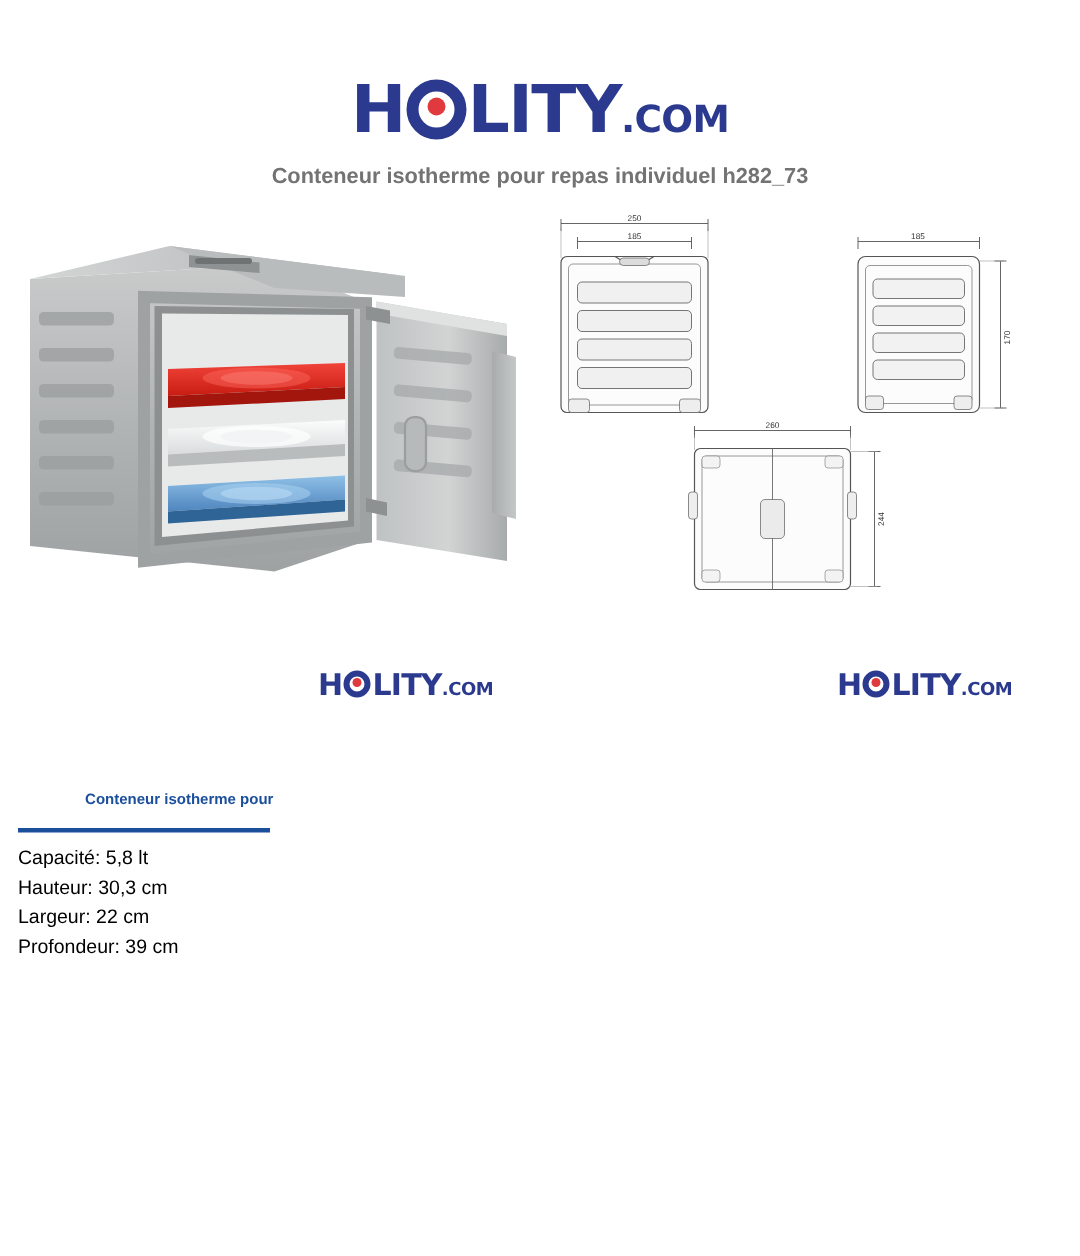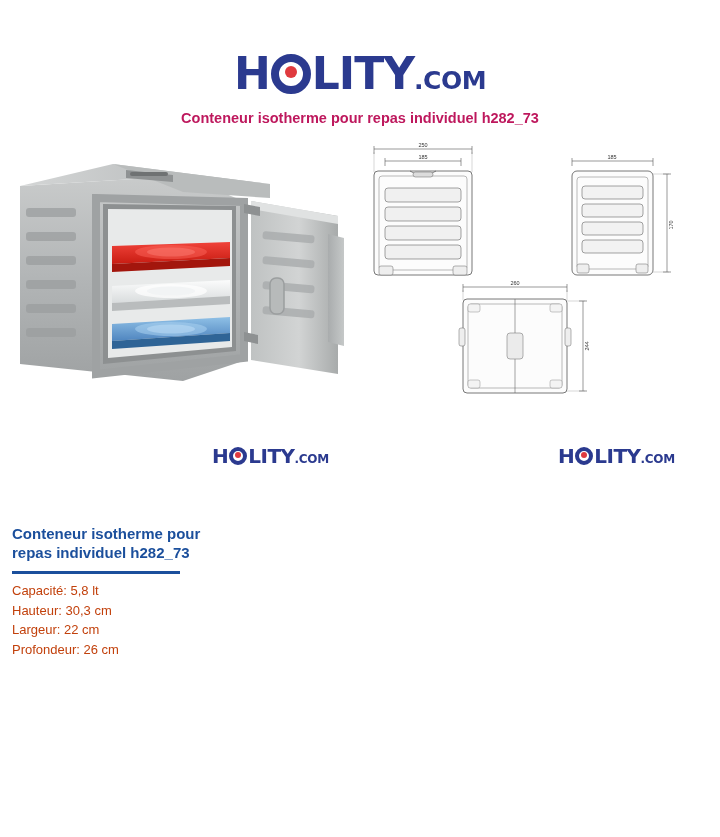--- a/index.html
+++ b/index.html
@@ -64,21 +64,21 @@
     font-weight: bold;
     font-size: 25px;
     color: #2b3a8f;
     letter-spacing: -0.5px;
     vertical-align: baseline;
   }
 
   
   .title-main {
     text-align: center;
-    color: #be185d;
+    color: #737373;
     font-size: 14.5px;
     font-weight: bold;
     margin-top: 14px;
   }
 
   
   .content {
     position: relative;
     margin-top: 12px;
     height: 360px;
@@ -154,39 +154,40 @@
   
   .info {
     position: absolute;
     left: 12px;
     top: 488px;
     width: 400px;
   }
   .info h2 {
     margin: 0;
     color: #1b4f9c;
-    font-size: 15px;
+    font-size: 10px;
     font-weight: bold;
     line-height: 19px;
     width: 215px;
+    text-align: center;
   }
   .divider {
     margin-top: 9px;
     width: 168px;
     height: 3px;
     background: #1b4f9c;
   }
   .specs {
     margin-top: 7px;
     list-style: none;
     padding: 0;
   }
   .specs li {
     font-size: 13px;
-    color: #c2410c;
+    color: #000000;
     line-height: 19.5px;
     white-space: nowrap;
   }
 </style>
 </head>
 <body>
 
 <div class="page">
 
   <div class="logo-wrap">
@@ -387,24 +388,23 @@
       </div>
       <div class="mini-logo" id="mini-logo-2">
         <span class="big">H</span><span class="oring"><span class="ring"></span><span class="dot"></span></span><span class="big">LITY</span><span class="dotcom">.COM</span>
       </div>
     </div>
   </div>
 
   <div class="info">
     <h2>
       <span>Conteneur isotherme pour</span><br>
-      <span>repas individuel h282_73</span>
     </h2>
     <div class="divider"></div>
     <ul class="specs">
       <li>Capacité: 5,8 lt</li>
       <li>Hauteur: 30,3 cm</li>
       <li>Largeur: 22 cm</li>
-      <li>Profondeur: 26 cm</li>
+      <li>Profondeur: 39 cm</li>
     </ul>
   </div>
 
 </div>
 
 </body></html>

